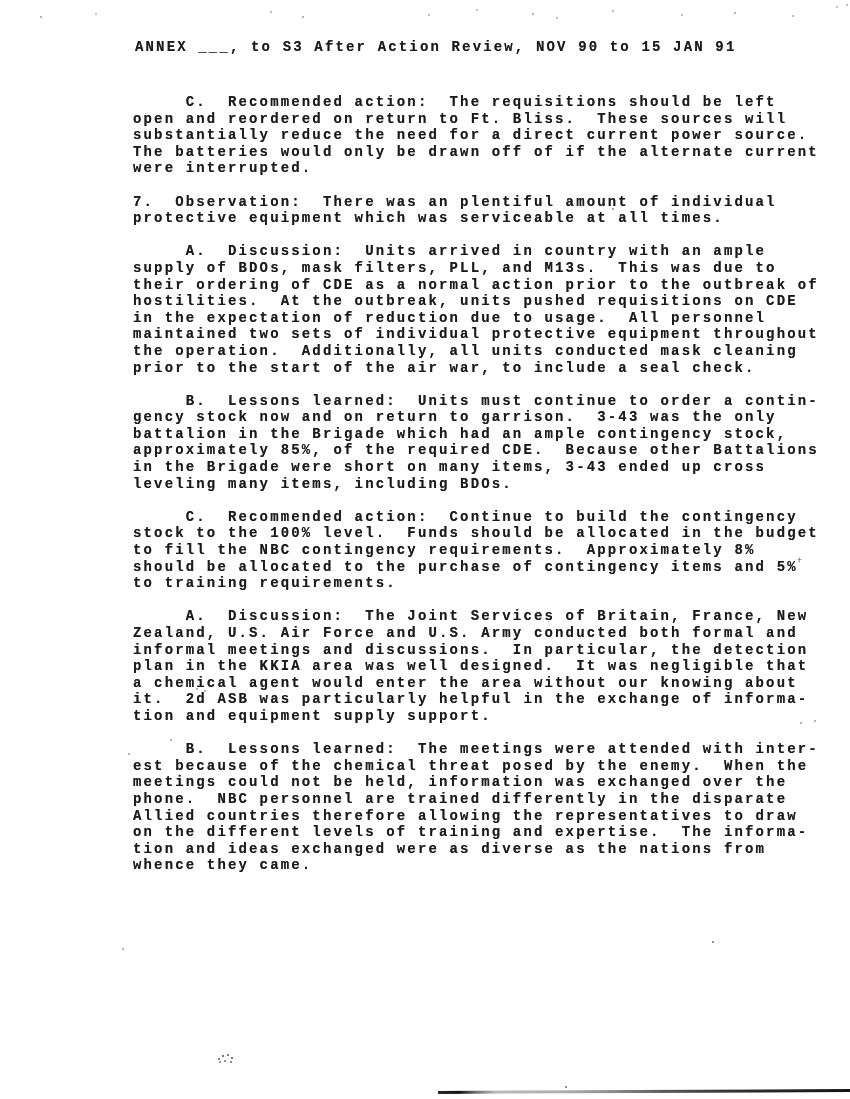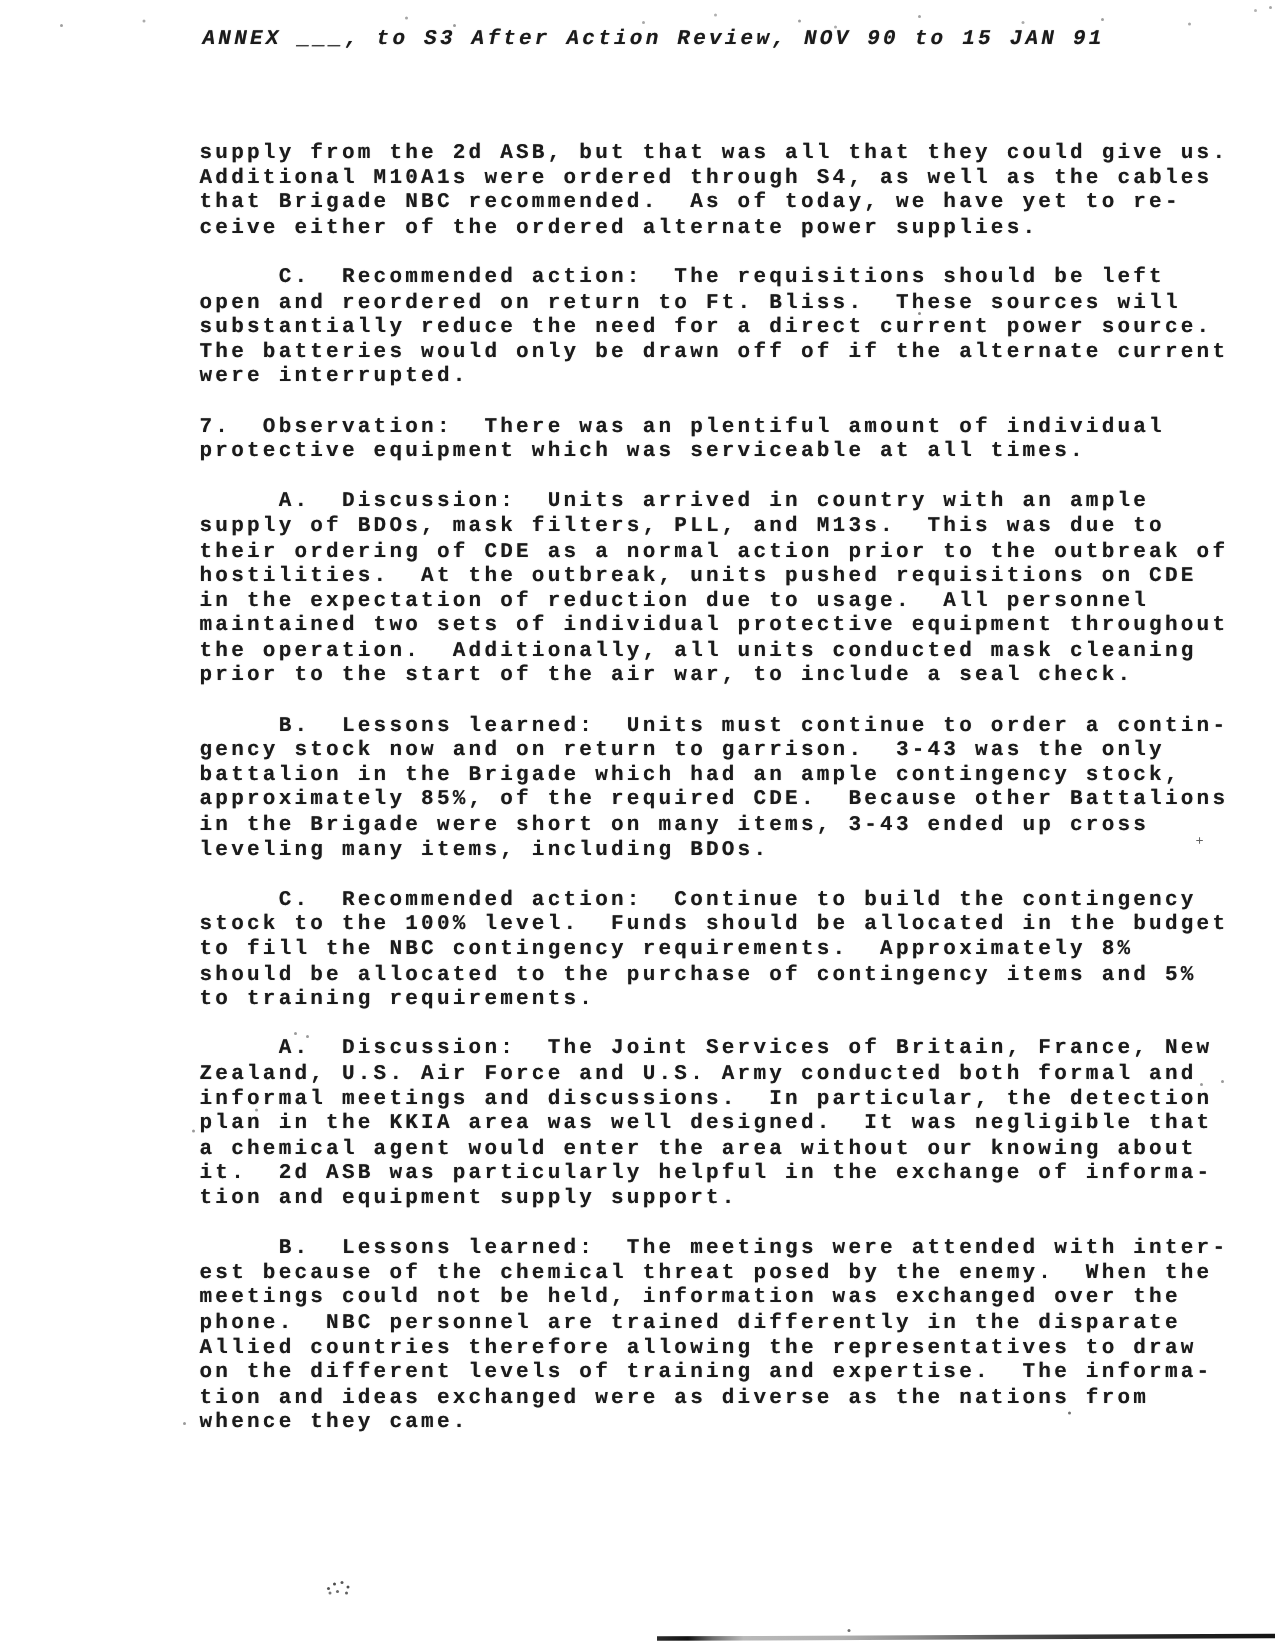--- a/index.html
+++ b/index.html
@@ -21,23 +21,22 @@
     font-weight: bold;
     font-size: 14px;
     letter-spacing: 2.15px;
     line-height: 16.6px;
     color: #1b1b1b;
     text-shadow: 0 0 0.5px rgba(10,10,10,0.55);
   }
   .header-line {
     position: absolute;
     left: 135px;
-    top: 18px;
+    top: 39px;
     white-space: pre;
-    font-style: italic;
   }
   .doc-body {
     position: absolute;
     left: 133px;
     top: 94px;
     width: 705px;
   }
   .para {
     white-space: pre;
     margin: 0 0 16.6px 0;
@@ -98,24 +97,20 @@
   }
 </style>
 </head>
 <body>
 
 <div class="page">
 
   <div class="typed header-line">ANNEX ___, to S3 After Action Review, NOV 90 to 15 JAN 91</div>
 
   <div class="doc-body">
-    <p class="typed para">supply from the 2d ASB, but that was all that they could give us.
-Additional M10A1s were ordered through S4, as well as the cables
-that Brigade NBC recommended.  As of today, we have yet to re-
-ceive either of the ordered alternate power supplies.</p>
     <p class="typed para">     C.  Recommended action:  The requisitions should be left
 open and reordered on return to Ft. Bliss.  These sources will
 substantially reduce the need for a direct current power source.
 The batteries would only be drawn off of if the alternate current
 were interrupted.</p>
     <p class="typed para">7.  Observation:  There was an plentiful amount of individual
 protective equipment which was serviceable at all times.</p>
     <p class="typed para">     A.  Discussion:  Units arrived in country with an ample
 supply of BDOs, mask filters, PLL, and M13s.  This was due to
 their ordering of CDE as a normal action prior to the outbreak of

